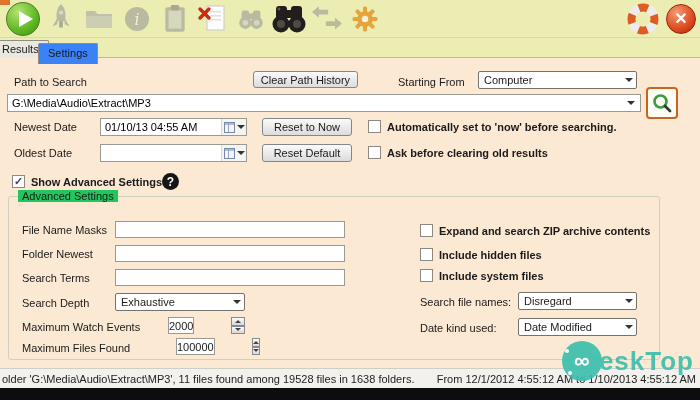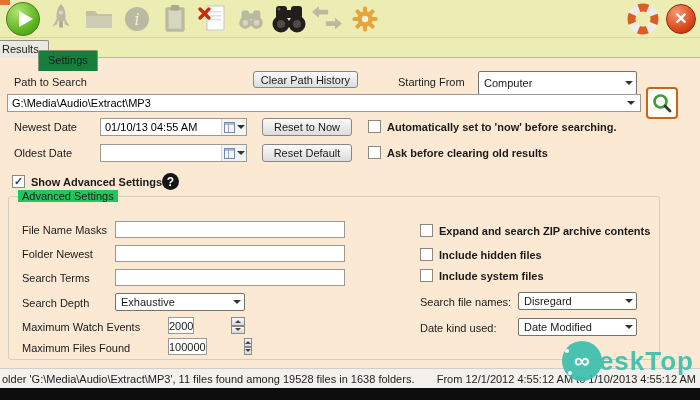--- a/index.html
+++ b/index.html
@@ -19,21 +19,21 @@
   .exit-btn{width:30px;height:30px;border-radius:50%;
     background:radial-gradient(circle at 35% 28%,#f59a74,#dd4a1e 60%,#aa2606);
     border:1px solid #992405;color:#fff;font-size:16px;font-weight:bold;
     display:flex;align-items:center;justify-content:center;box-sizing:border-box;}
   .spacer{margin-left:auto;}
   
   .tabrow{position:absolute;top:38px;left:0;right:0;height:20px;background:#ecedb3;
     border-bottom:1px solid #b9b9a6;box-sizing:border-box;}
   .tab{position:absolute;top:2px;height:17px;padding:0 9px;line-height:17px;
     border:1px solid #8d8d80;border-bottom:none;background:#e9e9e1;border-radius:2px 2px 0 0;}
-  .tab.active{top:12px;height:20px;line-height:19px;background:#15803d;z-index:3;}
+  .tab.active{top:5px;height:20px;line-height:19px;background:#3b82f6;z-index:3;}
   .tab.results{left:-8px;}
   .tab.settings{left:38px;}
   
   .lbl{position:absolute;white-space:nowrap;}
   .btn{position:absolute;background:linear-gradient(#fafafa,#dcdcdc);border:1px solid #868686;
     border-radius:3px;font-size:11px;display:flex;align-items:center;justify-content:center;
     box-sizing:border-box;white-space:nowrap;}
   .field{position:absolute;background:#fff;border:1px solid #9a9a92;box-sizing:border-box;
     display:flex;align-items:center;padding-left:4px;overflow:hidden;}
   .field input{border:none;outline:none;flex:1;font:11px "Liberation Sans",sans-serif;
@@ -204,21 +204,21 @@
   </div>
 
   <div class="tabrow">
     <div class="tab results">Results</div>
     <div class="tab settings active">Settings</div>
   </div>
 
   <div class="lbl" style="left:14px;top:76px">Path to Search</div>
   <div class="btn" style="left:253px;top:71px;width:105px;height:17px">Clear Path History</div>
   <div class="lbl" style="left:398px;top:76px">Starting From</div>
-  <div class="sel" style="left:478px;top:71px;width:159px;height:24px">
+  <div class="sel" style="left:478px;top:71px;width:159px;height:18px">
     <span>Computer</span>
     <span class="arrowzone">
         <span class="tri"></span>
       </span>
   </div>
 
   <div class="field" style="left:7px;top:94px;width:634px;height:18px">
     <input value="G:\Media\Audio\Extract\MP3" style="">
     <span class="arrowzone" style="width:18px;display:flex;align-items:center;justify-content:center;align-self:stretch;margin-left:auto">
         <span class="tri"></span>
@@ -297,21 +297,21 @@
       <span class="ud">
           <span class="utri"></span>
         </span>
       <span class="ud">
           <span class="dtri"></span>
         </span>
     </span>
   </div>
 
   <div class="lbl" style="left:22px;top:342px">Maximum Files Found</div>
-  <div class="spin" style="left:168px;top:338px;width:77px;height:17px">
+  <div class="spin" style="left:176px;top:338px;width:77px;height:17px">
     <span class="num">100000</span>
     <span class="uds">
       <span class="ud">
           <span class="utri"></span>
         </span>
       <span class="ud">
           <span class="dtri"></span>
         </span>
     </span>
   </div>

